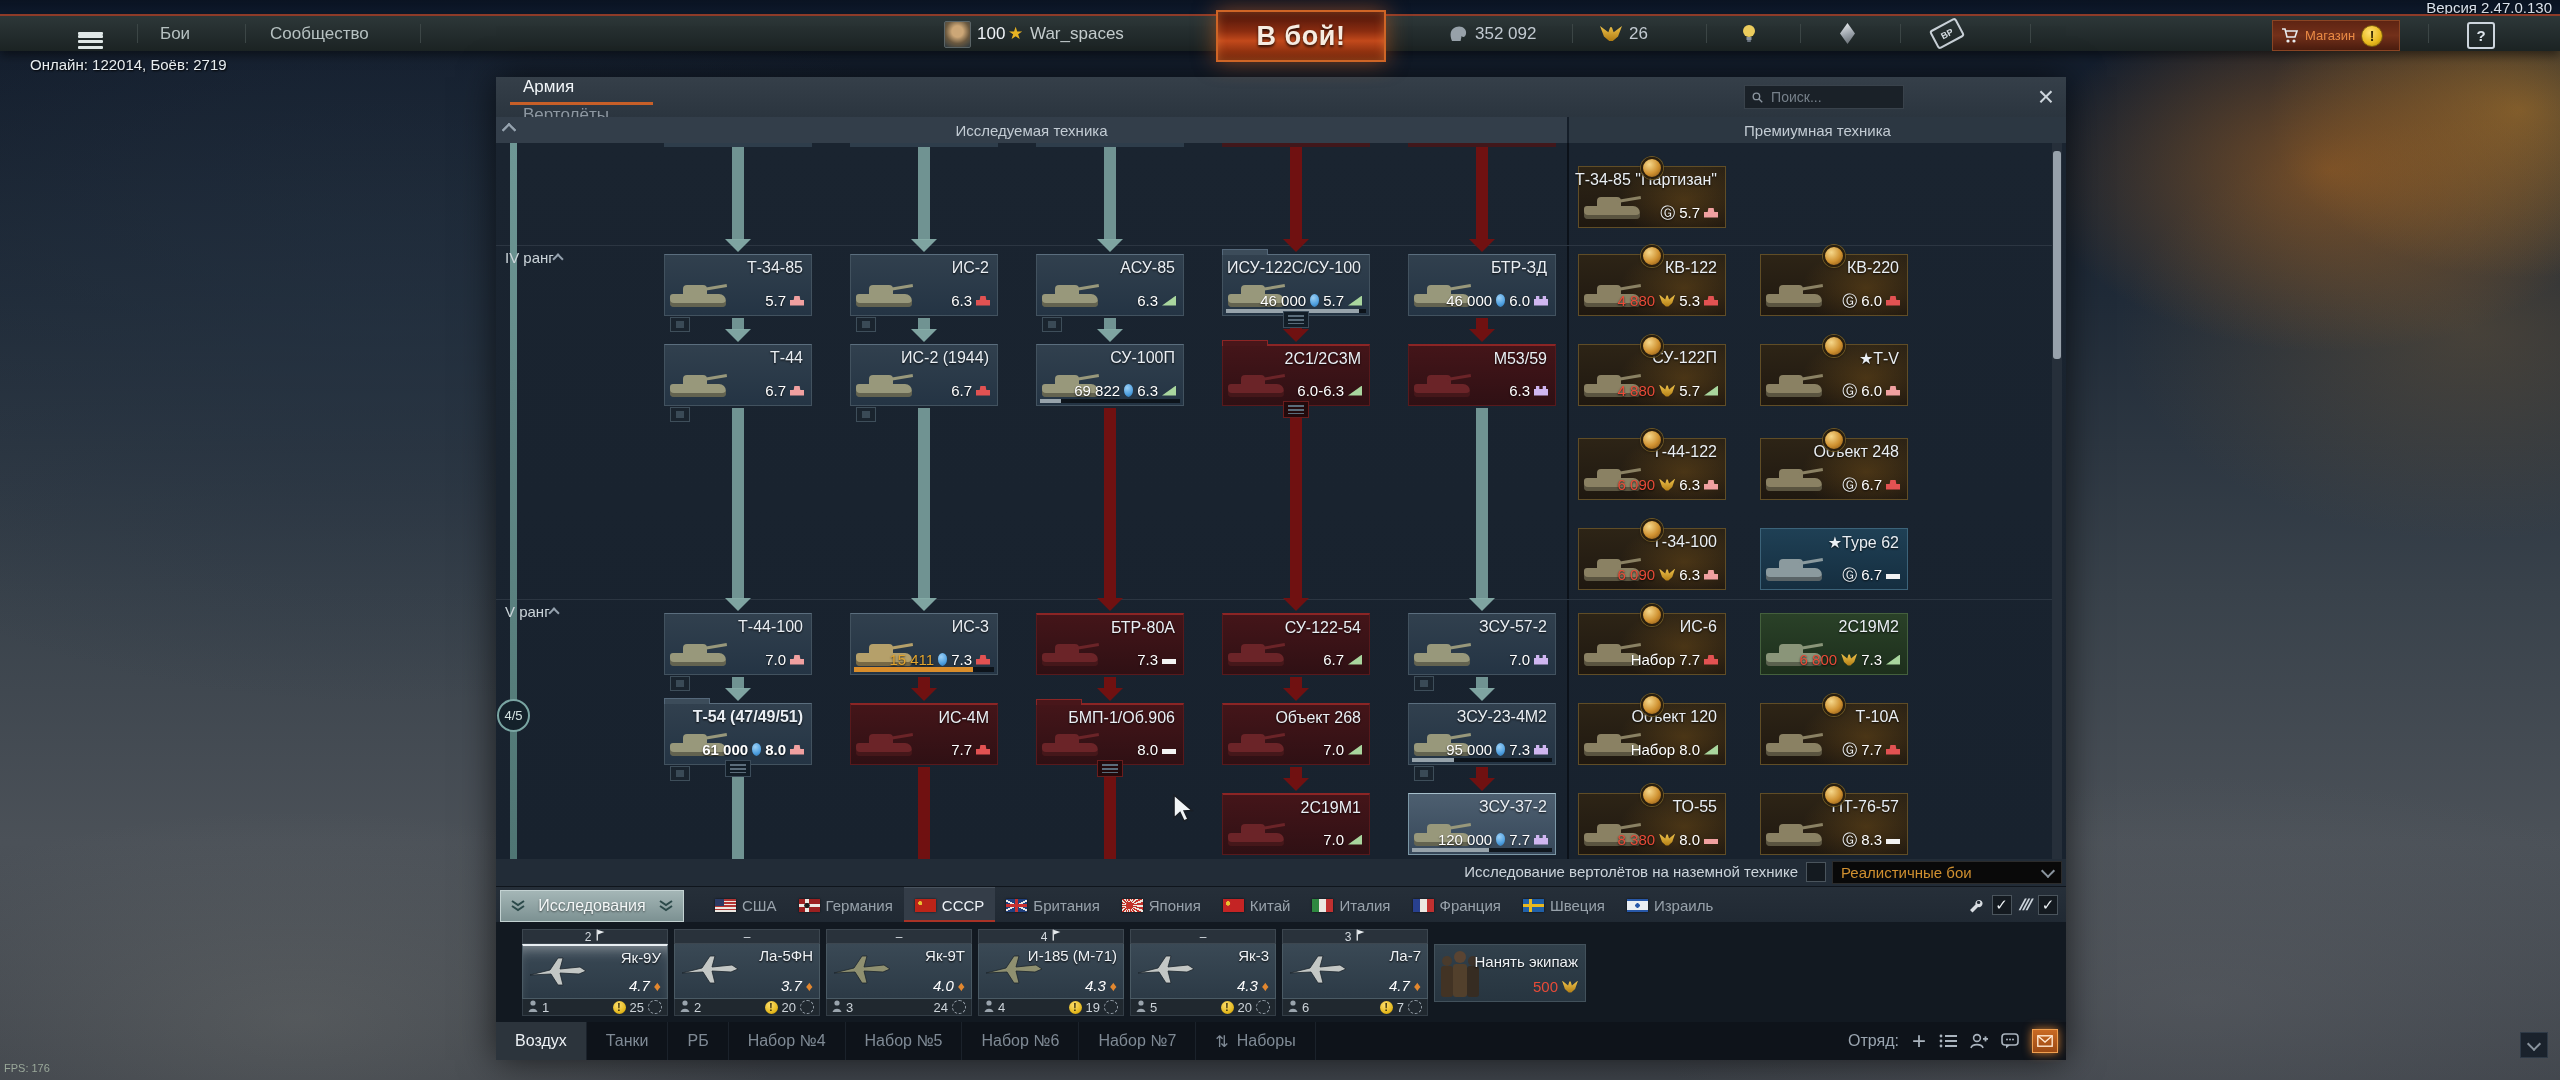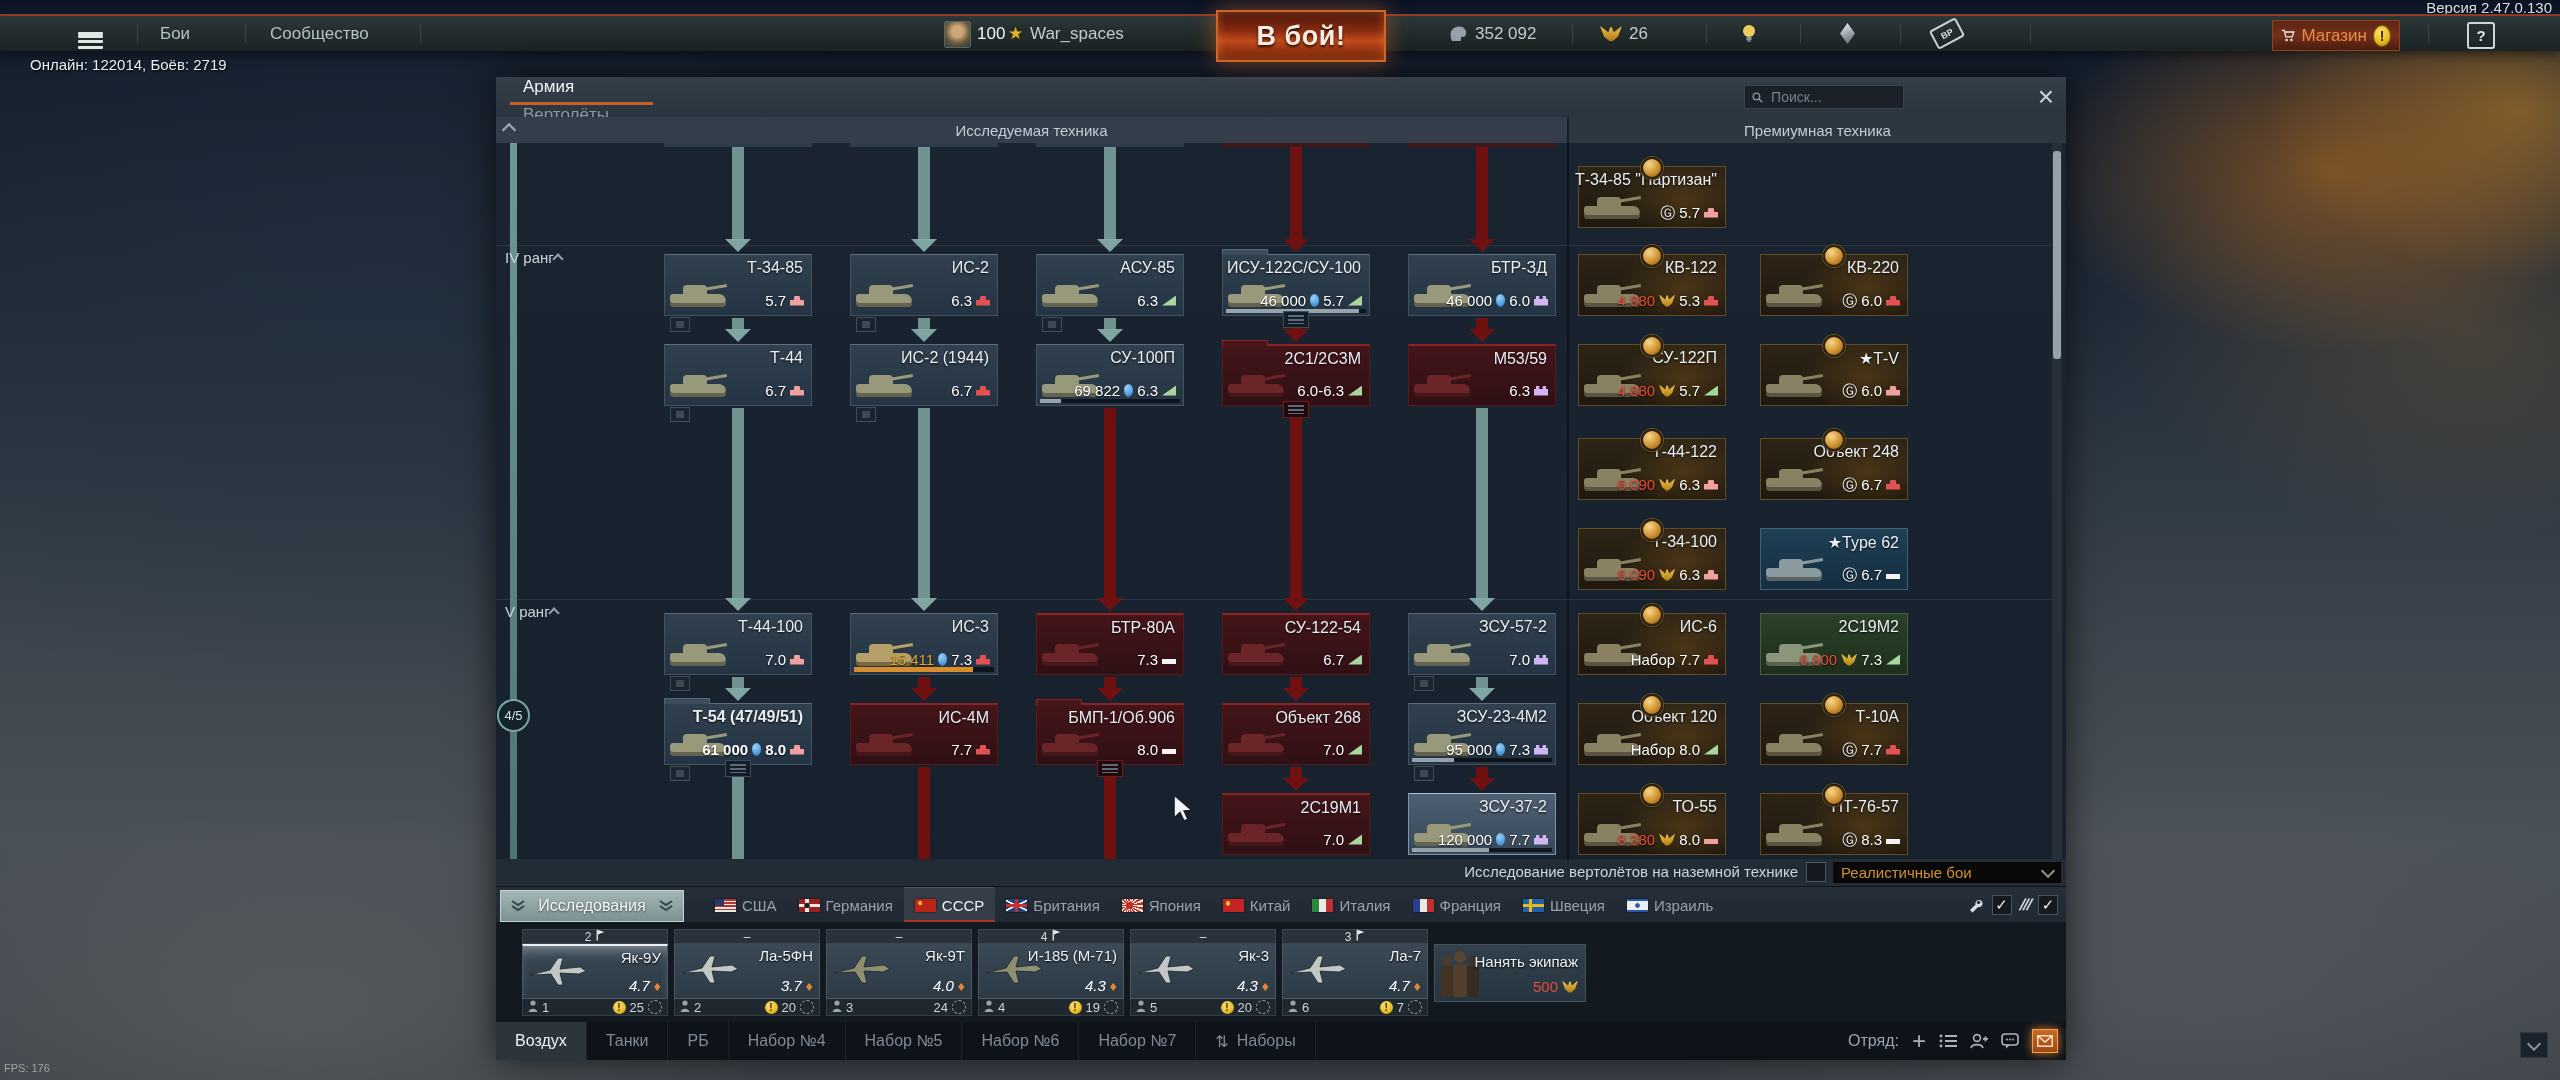--- a/index.html
+++ b/index.html
@@ -26,21 +26,21 @@
   #battlebtn{left:1216px;top:10px;width:166px;height:48px;z-index:5;cursor:pointer;
     background:linear-gradient(180deg,#47130a 0%,#8a2c10 40%,#c2491b 60%,#6a2008 100%);
     border:2px solid #cf6526;box-shadow:0 0 22px rgba(220,100,30,.55), inset 0 0 10px rgba(255,160,80,.35);
     display:flex;align-items:center;justify-content:center;color:#f6ece1;font-size:27px;font-weight:bold;
     text-shadow:0 2px 3px rgba(0,0,0,.8);letter-spacing:.5px;}
   #avatar{left:944px;top:5px;width:25px;height:25px;border:1px solid #5c6668;border-radius:2px;
     background:radial-gradient(circle at 50% 38%,#cda878 28%,#6c5a40 60%,#2d3a42 100%);}
   #shopbtn{left:2272px;top:4px;width:128px;height:31px;
     background:linear-gradient(180deg,#5e2413 0%,#73301a 50%,#4a1c0e 100%);border:1px solid #8a4423;
     display:flex;align-items:center;gap:6px;padding:0 8px;box-sizing:border-box;cursor:pointer;}
-  #shopbtn .lbl{color:#ea8a44;font-size:17px;}
+  #shopbtn .lbl{color:#ea8a44;font-size:13px;}
   .warnbadge{width:20px;height:20px;border-radius:50%;background:radial-gradient(circle at 40% 32%,#ffe070,#e8b81c 60%,#a87c08);
     color:#3a2c04;font-weight:bold;font-size:14px;display:flex;align-items:center;justify-content:center;border:1px solid #7a5c10;}
   #helpbtn{left:2467px;top:6px;width:24px;height:23px;border:2px solid #cdd5dd;border-radius:3px;color:#dde5ec;
     font-size:15px;font-weight:bold;display:flex;align-items:center;justify-content:center;cursor:pointer;}
   #online{left:30px;top:56px;font-size:15px;color:#e8edf0;text-shadow:1px 1px 2px #000;}
   .goldstar{color:#e8b424;font-size:17px;}
   .eagleic{width:16px;height:12px;background:linear-gradient(180deg,#eec24a,#b07c14);
     clip-path:polygon(0 0,38% 42%,46% 8%,54% 8%,62% 42%,100% 0,82% 70%,58% 100%,42% 100%,18% 70%);}
   .diamondic{width:15px;height:21px;background:linear-gradient(160deg,#f2f5f8,#9aa2aa 55%,#62686e);
     clip-path:polygon(50% 0,100% 50%,50% 100%,0 50%);}

